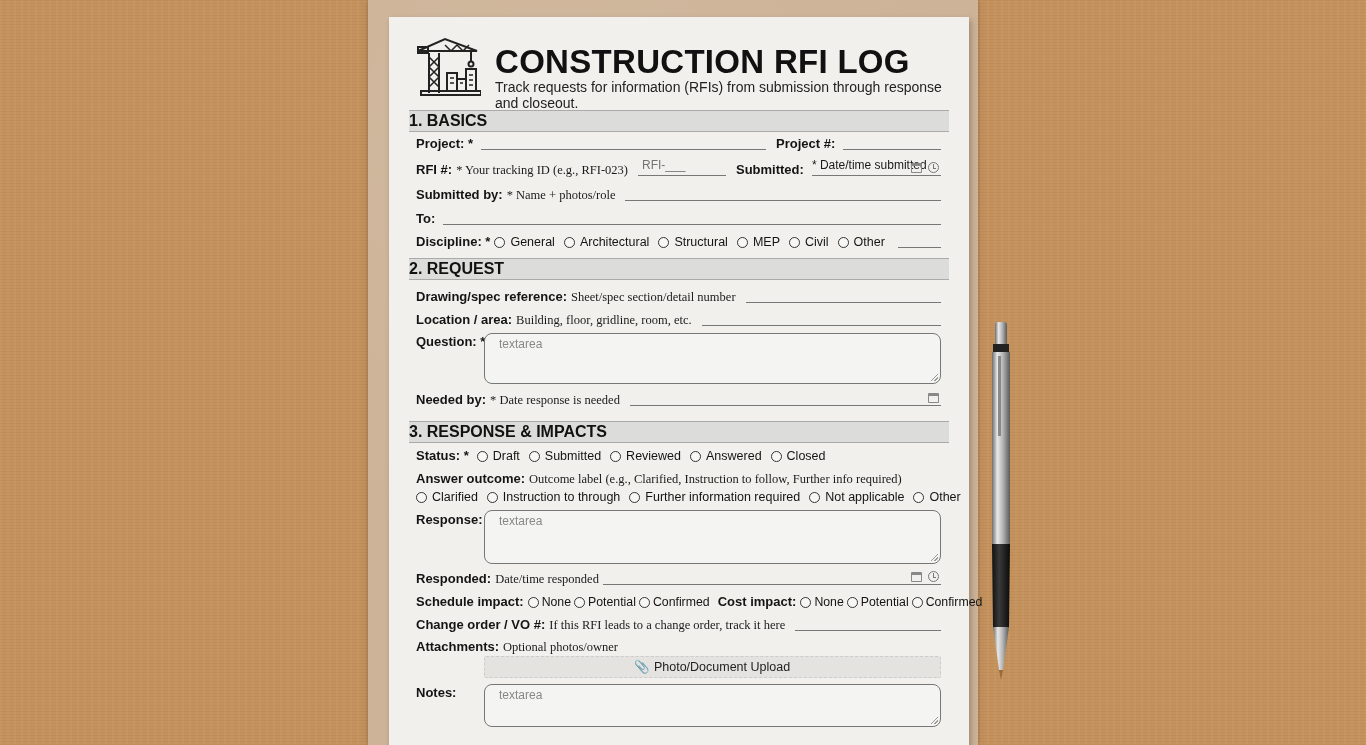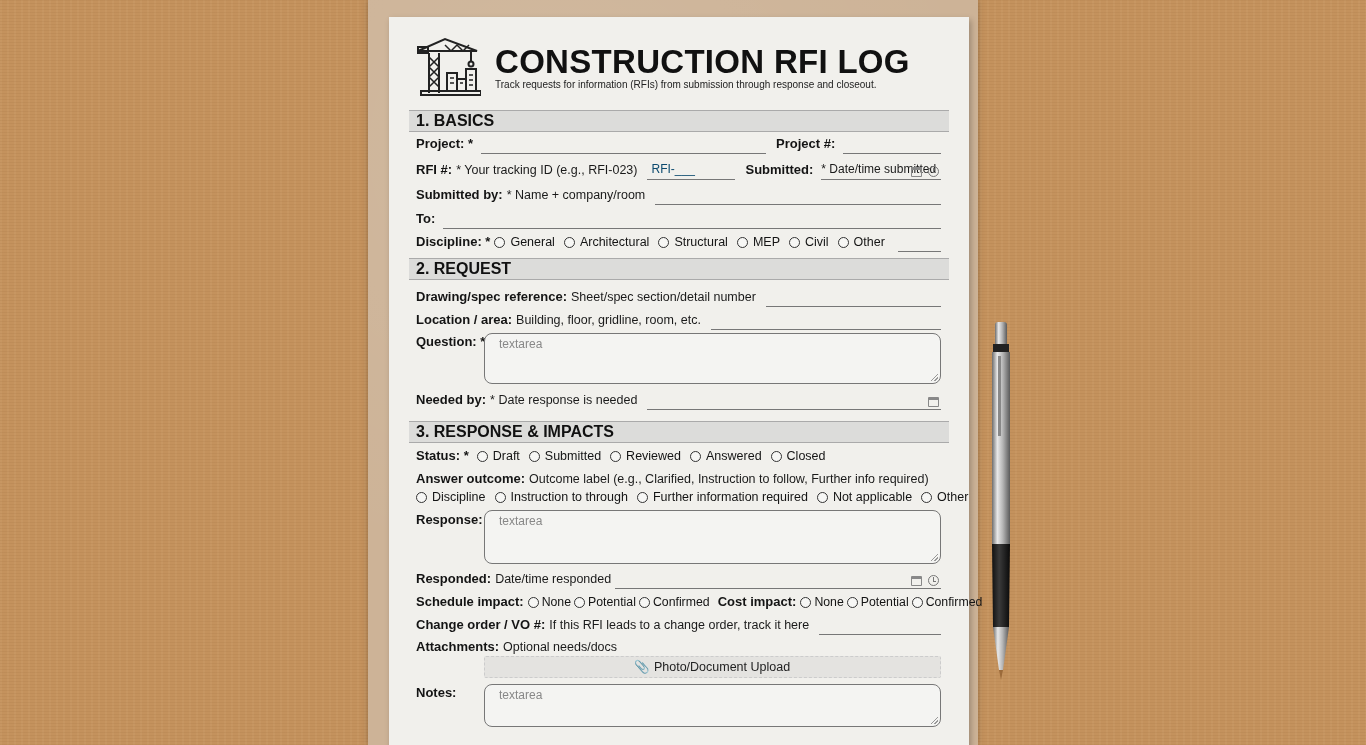--- a/index.html
+++ b/index.html
@@ -26,36 +26,36 @@
     color: #141414;
   }
   .header { position: absolute; left: 26px; top: 18px; right: 20px; height: 66px; }
   .logo { position: absolute; left: 0; top: 0; width: 66px; height: 64px; }
   .title {
     position: absolute; left: 80px; top: 8px;
     font-size: 33px; font-weight: bold; letter-spacing: 0.3px;
     font-family: "Liberation Sans", sans-serif; color: #111;
   }
   .subtitle {
-    position: absolute; left: 80px; top: 44px; font-size: 10px; color: #222;
+    position: absolute; left: 80px; top: 44px; font-size: 14px; color: #222;
     font-family: "Liberation Sans Narrow", "Liberation Sans", sans-serif;
   }
   .section {
     position: absolute; left: 20px; width: 540px; height: 22px;
     background: #dcdcda; border-top: 1px solid #aaa; border-bottom: 1px solid #aaa;
-    font-weight: bold; font-size: 16px; padding-left: 7px; line-height: 20px; color: #111;
+    font-weight: bold; font-size: 16px; line-height: 20px; color: #111;
   }
   .row {
     position: absolute; left: 27px; right: 28px; height: 20px;
-    font-size: 12.5px; line-height: 20px; white-space: nowrap; display: flex; align-items: flex-end;
+    font-size: 12.5px; line-height: 20px; white-space: nowrap; display: flex; align-items: flex-start;
   }
   .lbl { font-weight: bold; font-size: 13px; margin-right: 4px; }
-  .hint { color: #1a1a1a; margin-right: 6px; }
+  .hint { color: #1a1a1a; margin-right: 6px; font-family: Liberation Serif, serif; }
   .line { flex: 1; border-bottom: 1px solid #777; height: 16px; margin-left: 4px; position: relative; }
-  .line .ph { position: absolute; left: 4px; bottom: 0; color: #0c4a6e; font-size: 12px; }
+  .line .ph { position: absolute; left: 4px; bottom: 0; color: #737373; font-size: 12px; }
   .radio { display: inline-flex; align-items: center; margin-right: 9px; }
   .radio .dot {
     width: 11px; height: 11px; border: 1px solid #333; border-radius: 50%;
     display: inline-block; margin-right: 5px; background: #f7f7f5;
   }
   .radio.tight { margin-right: 3px; }
   .radio.tight .dot { margin-right: 3px; }
   .textarea {
     position: absolute; left: 95px; right: 28px; border: 1px solid #777; border-radius: 8px;
     background: #f4f4f2; color: #888; font-size: 12px; padding: 3px 14px;
@@ -121,21 +121,21 @@
       <span class="ph" style="left:0;color:#1a1a1a">* Date/time submitted</span>
       <span class="icons">
           <span class="cal"></span>
           <span class="clock"></span>
         </span>
     </span>
   </div>
 
   <div class="row" style="top:168px">
     <span class="lbl">Submitted by:</span>
-    <span class="hint">* Name + company/room</span>
+    <span class="hint">* Name + photos/role</span>
     <span class="line"></span>
   </div>
 
   <div class="row" style="top:192px">
     <span class="lbl">To:</span>
     <span class="line"></span>
   </div>
 
   <div class="row" style="top:215px">
     <span class="lbl">Discipline: *</span>
@@ -225,21 +225,21 @@
   </div>
 
   <div class="row" style="top:452px">
     <span class="lbl">Answer outcome:</span>
     <span class="hint">Outcome label (e.g., Clarified, Instruction to follow, Further info required)</span>
   </div>
 
   <div class="row" style="top:470px">
     <span class="radio">
         <span class="dot"></span>
-        <span>Discipline</span>
+        <span>Clarified</span>
       </span>
     <span class="radio">
         <span class="dot"></span>
         <span>Instruction to through</span>
       </span>
     <span class="radio">
         <span class="dot"></span>
         <span>Further information required</span>
       </span>
     <span class="radio">
@@ -301,21 +301,21 @@
   </div>
 
   <div class="row" style="top:598px">
     <span class="lbl">Change order / VO #:</span>
     <span class="hint">If this RFI leads to a change order, track it here</span>
     <span class="line"></span>
   </div>
 
   <div class="row" style="top:620px">
     <span class="lbl">Attachments:</span>
-    <span class="hint">Optional needs/docs</span>
+    <span class="hint">Optional photos/owner</span>
   </div>
 
   <div class="upload">
     <span>📎</span>
     <span>Photo/Document Upload</span>
   </div>
 
   <div class="row" style="top:666px;right:auto">
     <span class="lbl">Notes:</span>
   </div>

